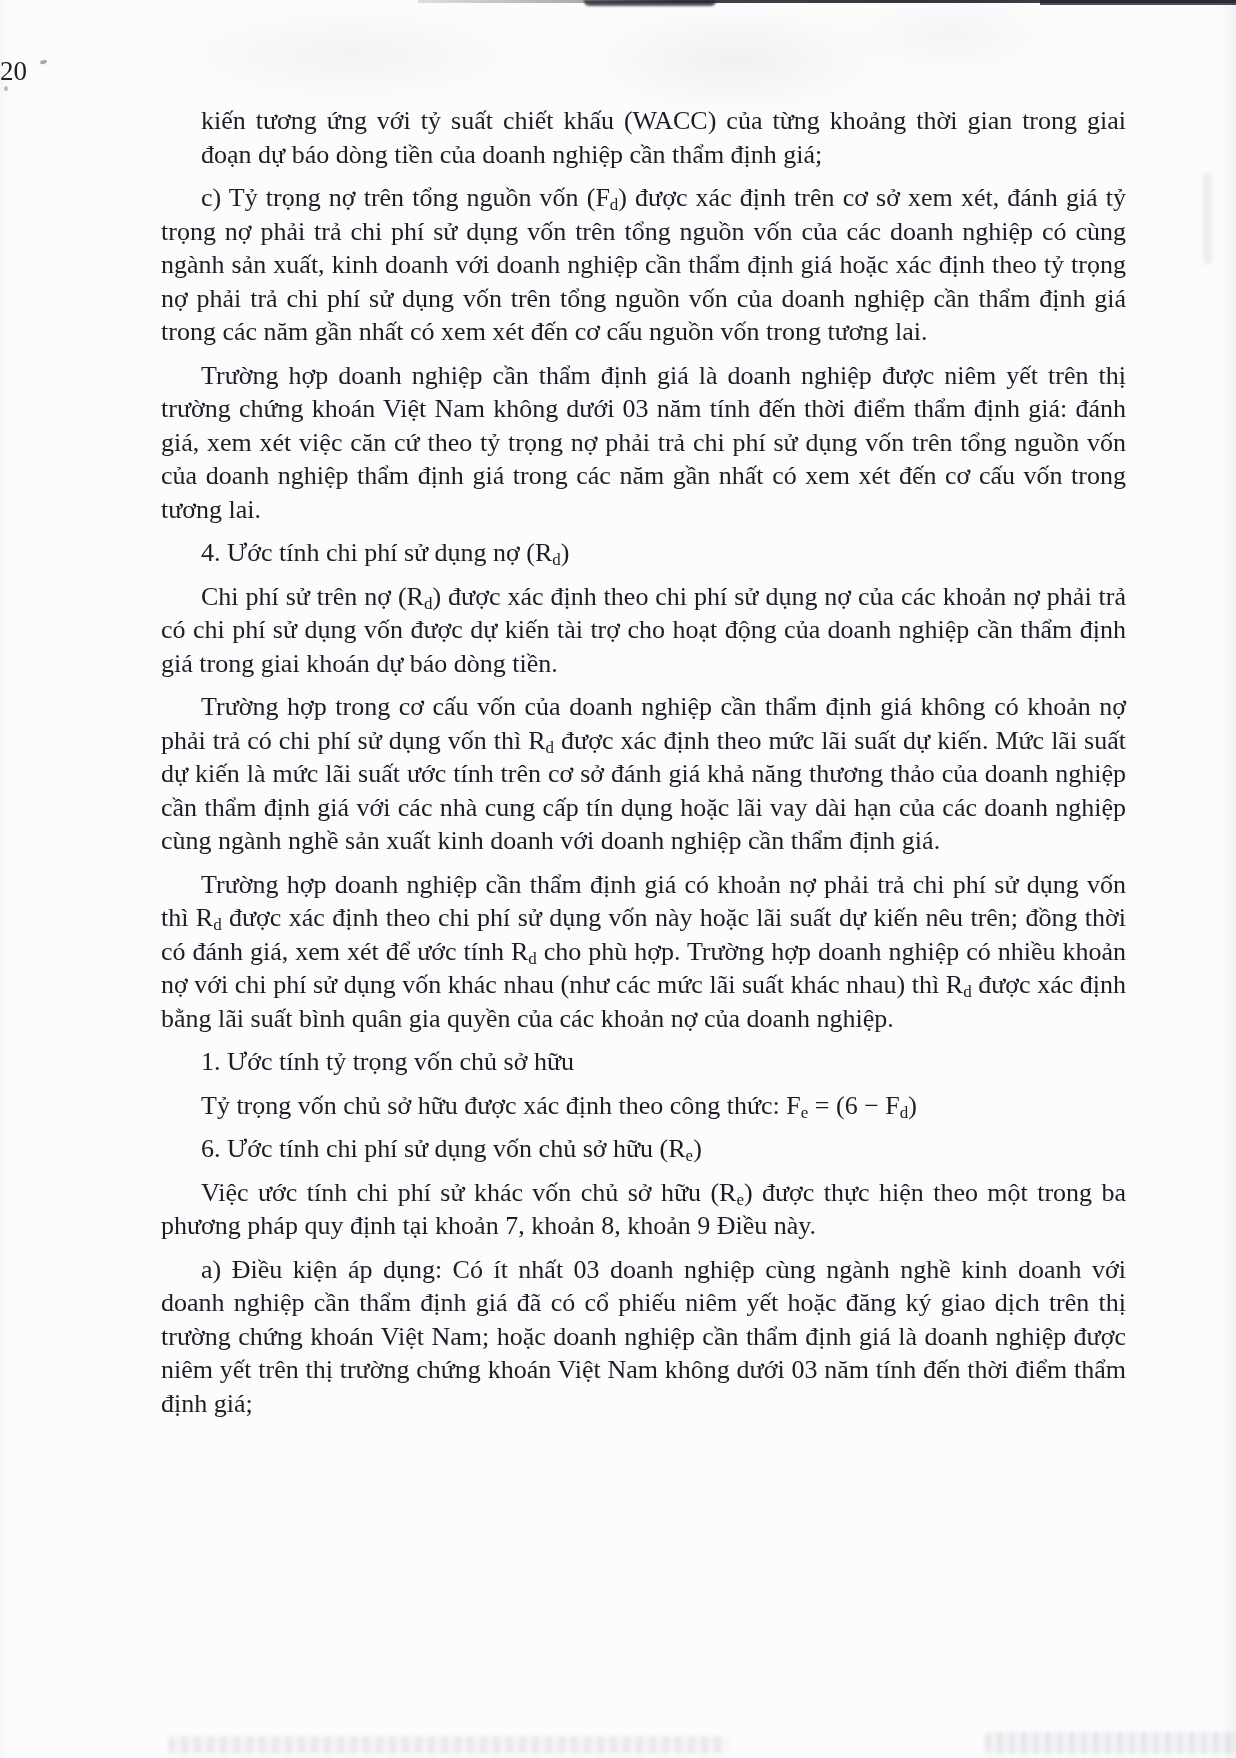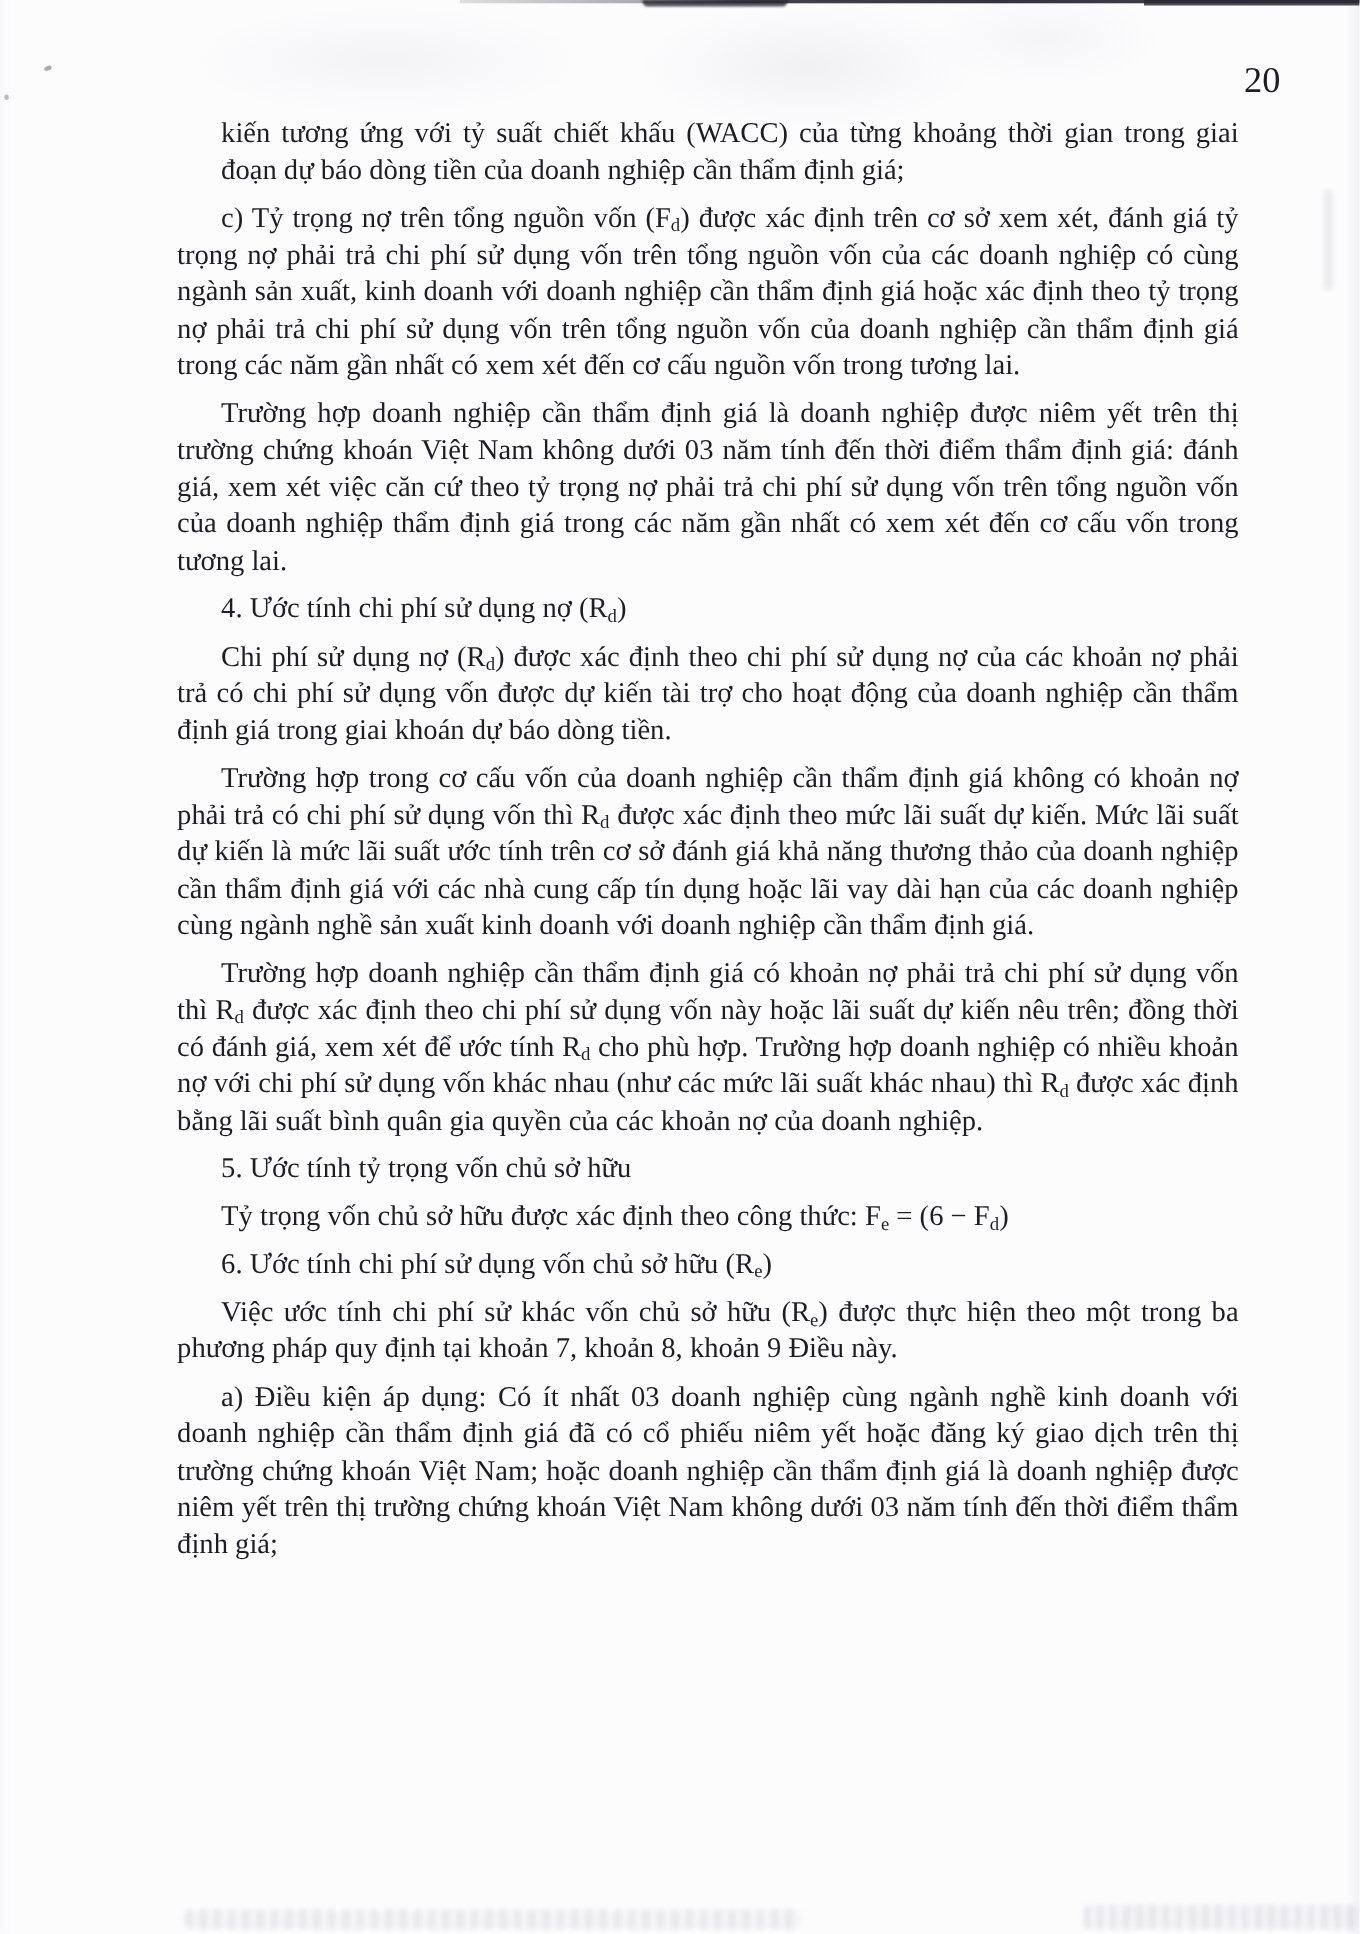--- a/index.html
+++ b/index.html
@@ -18,22 +18,22 @@
       radial-gradient(260px 70px at 350px 55px, rgba(120,125,140,0.07), rgba(120,125,140,0) 70%),
       radial-gradient(220px 80px at 735px 60px, rgba(120,125,140,0.09), rgba(120,125,140,0) 70%),
       radial-gradient(150px 60px at 950px 35px, rgba(120,125,140,0.06), rgba(120,125,140,0) 70%),
       linear-gradient(to left, rgba(150,150,165,0.10), rgba(150,150,165,0) 14px),
       linear-gradient(to right, rgba(150,150,165,0.05), rgba(150,150,165,0) 10px);
     pointer-events: none;
   }
   .page-number {
     position: absolute;
     top: 56px; left: 0; width: 1164px;
-    text-align: right;
-    font-size: 33px;
+    text-align: left;
+    font-size: 27px;
   }
   .document-body {
     position: absolute;
     top: 104px;
     left: 161px;
     width: 965px;
     font-size: 26px;
     line-height: 33.5px;
     text-align: justify;
   }
@@ -93,21 +93,21 @@
 <div class="right-smear"></div>
 <div class="bottom-noise-left"></div>
 <div class="bottom-noise-right"></div>
 
 <div class="page-number">20</div>
 <div class="document-body">
     <p class="para para--no-indent"><span>kiến tương ứng với tỷ suất chiết khấu (WACC) của từng khoảng thời gian trong giai đoạn dự báo dòng tiền của doanh nghiệp cần thẩm định giá;</span></p>
     <p class="para"><span>c) Tỷ trọng nợ trên tổng nguồn vốn (F</span><sub>d</sub><span>) được xác định trên cơ sở xem xét, đánh giá tỷ trọng nợ phải trả chi phí sử dụng vốn trên tổng nguồn vốn của các doanh nghiệp có cùng ngành sản xuất, kinh doanh với doanh nghiệp cần thẩm định giá hoặc xác định theo tỷ trọng nợ phải trả chi phí sử dụng vốn trên tổng nguồn vốn của doanh nghiệp cần thẩm định giá trong các năm gần nhất có xem xét đến cơ cấu nguồn vốn trong tương lai.</span></p>
     <p class="para"><span>Trường hợp doanh nghiệp cần thẩm định giá là doanh nghiệp được niêm yết trên thị trường chứng khoán Việt Nam không dưới 03 năm tính đến thời điểm thẩm định giá: đánh giá, xem xét việc căn cứ theo tỷ trọng nợ phải trả chi phí sử dụng vốn trên tổng nguồn vốn của doanh nghiệp thẩm định giá trong các năm gần nhất có xem xét đến cơ cấu vốn trong tương lai.</span></p>
     <p class="para"><span>4. Ước tính chi phí sử dụng nợ (R</span><sub>d</sub><span>)</span></p>
-    <p class="para"><span>Chi phí sử dụng nợ (R</span><sub>d</sub><span>) được xác định theo chi phí sử dụng nợ của các khoản nợ phải trả có chi phí sử dụng vốn được dự kiến tài trợ cho hoạt động của doanh nghiệp cần thẩm định giá trong giai khoán dự báo dòng tiền.</span></p>
+    <p class="para"><span>Chi phí sử trên nợ (R</span><sub>d</sub><span>) được xác định theo chi phí sử dụng nợ của các khoản nợ phải trả có chi phí sử dụng vốn được dự kiến tài trợ cho hoạt động của doanh nghiệp cần thẩm định giá trong giai khoán dự báo dòng tiền.</span></p>
     <p class="para"><span>Trường hợp trong cơ cấu vốn của doanh nghiệp cần thẩm định giá không có khoản nợ phải trả có chi phí sử dụng vốn thì R</span><sub>d</sub><span> được xác định theo mức lãi suất dự kiến. Mức lãi suất dự kiến là mức lãi suất ước tính trên cơ sở đánh giá khả năng thương thảo của doanh nghiệp cần thẩm định giá với các nhà cung cấp tín dụng hoặc lãi vay dài hạn của các doanh nghiệp cùng ngành nghề sản xuất kinh doanh với doanh nghiệp cần thẩm định giá.</span></p>
     <p class="para"><span>Trường hợp doanh nghiệp cần thẩm định giá có khoản nợ phải trả chi phí sử dụng vốn thì R</span><sub>d</sub><span> được xác định theo chi phí sử dụng vốn này hoặc lãi suất dự kiến nêu trên; đồng thời có đánh giá, xem xét để ước tính R</span><sub>d</sub><span> cho phù hợp. Trường hợp doanh nghiệp có nhiều khoản nợ với chi phí sử dụng vốn khác nhau (như các mức lãi suất khác nhau) thì R</span><sub>d</sub><span> được xác định bằng lãi suất bình quân gia quyền của các khoản nợ của doanh nghiệp.</span></p>
-    <p class="para"><span>5. Ước tính tỷ trọng vốn chủ sở hữu</span></p>
+    <p class="para"><span>1. Ước tính tỷ trọng vốn chủ sở hữu</span></p>
     <p class="para"><span>Tỷ trọng vốn chủ sở hữu được xác định theo công thức: F</span><sub>e</sub><span> = (6 − F</span><sub>d</sub><span>)</span></p>
     <p class="para"><span>6. Ước tính chi phí sử dụng vốn chủ sở hữu (R</span><sub>e</sub><span>)</span></p>
     <p class="para"><span>Việc ước tính chi phí sử khác vốn chủ sở hữu (R</span><sub>e</sub><span>) được thực hiện theo một trong ba phương pháp quy định tại khoản 7, khoản 8, khoản 9 Điều này.</span></p>
     <p class="para"><span>a) Điều kiện áp dụng: Có ít nhất 03 doanh nghiệp cùng ngành nghề kinh doanh với doanh nghiệp cần thẩm định giá đã có cổ phiếu niêm yết hoặc đăng ký giao dịch trên thị trường chứng khoán Việt Nam; hoặc doanh nghiệp cần thẩm định giá là doanh nghiệp được niêm yết trên thị trường chứng khoán Việt Nam không dưới 03 năm tính đến thời điểm thẩm định giá;</span></p>
   </div>
 
 </body></html>

